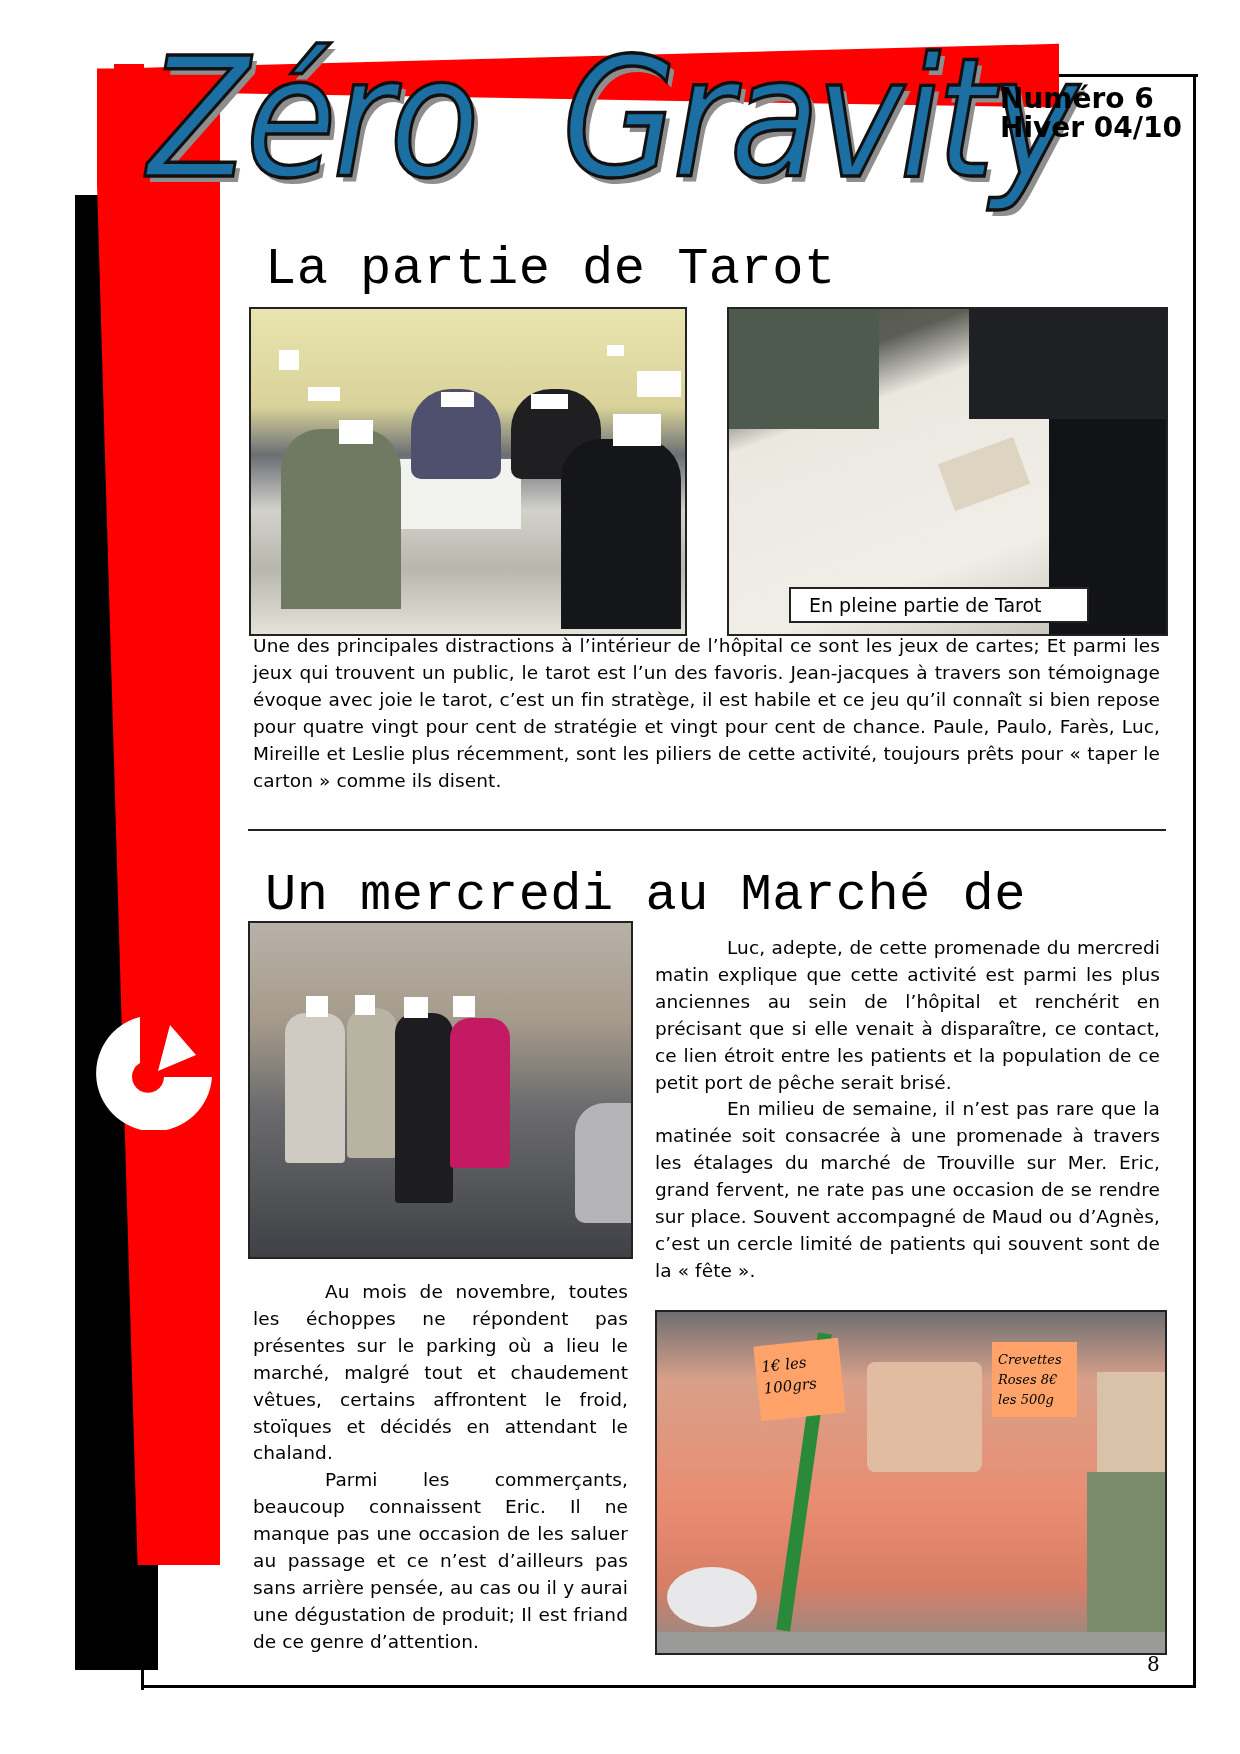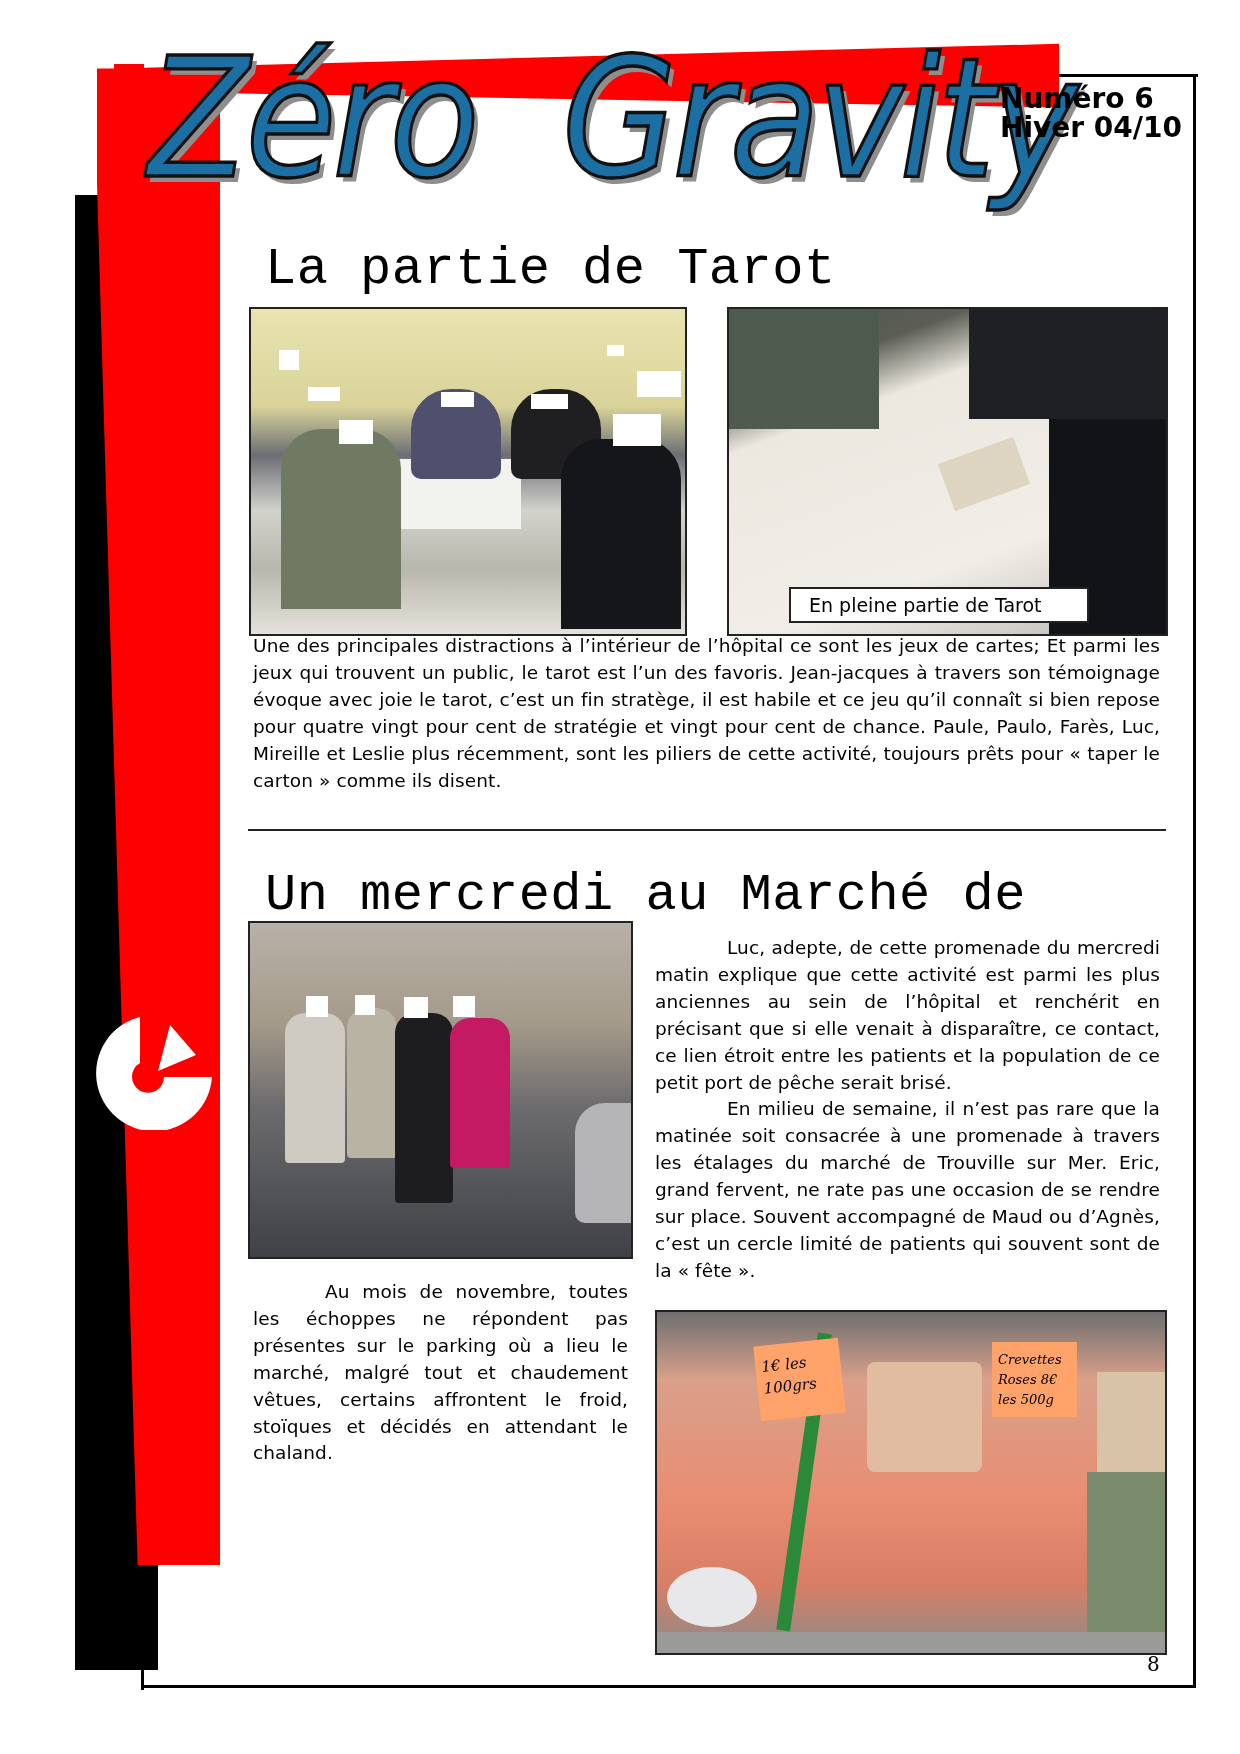--- a/index.html
+++ b/index.html
@@ -114,20 +114,21 @@
   <div class="redact" style="left:203px; top:73px; width:22px; height:21px;"></div>
 </div>
 
 <div class="para" style="left:655px; top:935px; width:505px;">
   <p class="indent">Luc, adepte, de cette promenade du mercredi matin explique que cette activité est parmi les plus anciennes au sein de l’hôpital et renchérit en précisant que si elle venait à disparaître, ce contact, ce lien étroit entre les patients et la population de ce petit port de pêche serait brisé.</p>
   <p class="indent">En milieu de semaine, il n’est pas rare que la matinée soit consacrée à une promenade à travers les étalages du marché de Trouville sur Mer. Eric, grand fervent, ne rate pas une occasion de se rendre sur place.  Souvent accompagné de Maud ou d’Agnès, c’est un cercle limité de patients qui souvent sont de la « fête ».</p>
 </div>
 
 <div class="para" style="left:253px; top:1279px; width:375px;">
   <p class="indent">Au mois de novembre, toutes les échoppes ne répondent pas présentes sur le parking où a lieu le marché, malgré tout et chaudement vêtues, certains affrontent le froid, stoïques et décidés en attendant le chaland.</p>
+  <p class="indent">Parmi les commerçants, beaucoup connaissent Eric. Il ne manque pas une occasion de les saluer au passage et ce n’est d’ailleurs pas sans arrière pensée, au cas ou il y aurai une dégustation de produit; Il est friand de ce genre d’attention.</p>
 </div>
 
 <div class="photo" style="left:655px; top:1310px; width:512px; height:345px; background:linear-gradient(180deg,#6f6f70 0%,#d9a08a 20%,#e98d72 55%,#d87e66 80%,#8b8c8a 100%);">
   <div class="abs" style="left:210px; top:50px; width:115px; height:110px; background:#e2bca0; border-radius:8px;"></div>
   <div class="abs" style="left:440px; top:60px; width:72px; height:150px; background:#d8c2a8;"></div>
   <div class="abs" style="left:430px; top:160px; width:82px; height:185px; background:#7b8c6c;"></div>
   <div class="abs" style="left:140px; top:20px; width:14px; height:300px; background:#2a8a3a; transform:rotate(8deg);"></div>
   <div class="abs" style="left:100px; top:30px; width:85px; height:75px; background:#ffa36b; transform:rotate(-6deg); font-family:'DejaVu Serif',serif; font-style:italic; font-size:15px; line-height:22px; padding:10px 6px; box-sizing:border-box;">1€ les 100grs</div>
   <div class="abs" style="left:335px; top:30px; width:85px; height:75px; background:#ffa36b; font-family:'DejaVu Serif',serif; font-style:italic; font-size:13px; line-height:20px; padding:8px 6px; box-sizing:border-box;">Crevettes Roses 8€ les 500g</div>
   <div class="abs" style="left:10px; top:255px; width:90px; height:60px; background:#e8e8ea; border-radius:50%;"></div>

